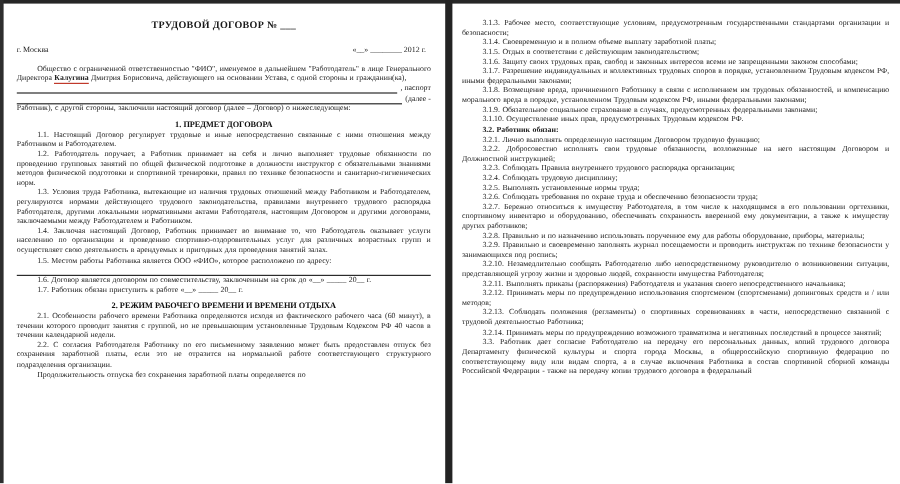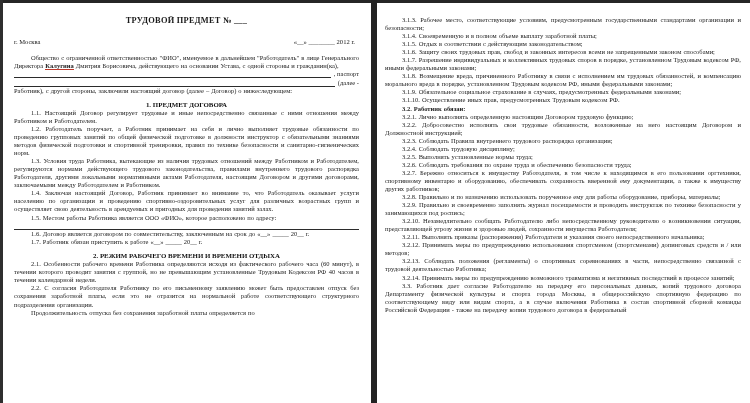--- a/index.html
+++ b/index.html
@@ -118,21 +118,21 @@
 </style>
 </head>
 <body>
 
 <div class="scan">
   <div class="edge-left"></div>
   <div class="edge-divider"></div>
 
   <div class="page page-left blurtext">
 
-    <div class="doc-title">ТРУДОВОЙ ПРЕДМЕТ № ___</div>
+    <div class="doc-title">ТРУДОВОЙ ДОГОВОР № ___</div>
 
     <div class="meta-row">
       <span>г. Москва</span>
       <span class="meta-right">«__» ________ 2012 г.</span>
     </div>
 
     <p class="par gap" style="margin-top:9px;">
       <span>Общество с ограниченной ответственностью "ФИО", именуемое в дальнейшем "Работодатель" в лице Генерального Директора </span><span class="spell">Калугина</span><span> Дмитрия Борисовича, действующего на основании Устава, с одной стороны и гражданин(ка),</span>
     </p>
 

